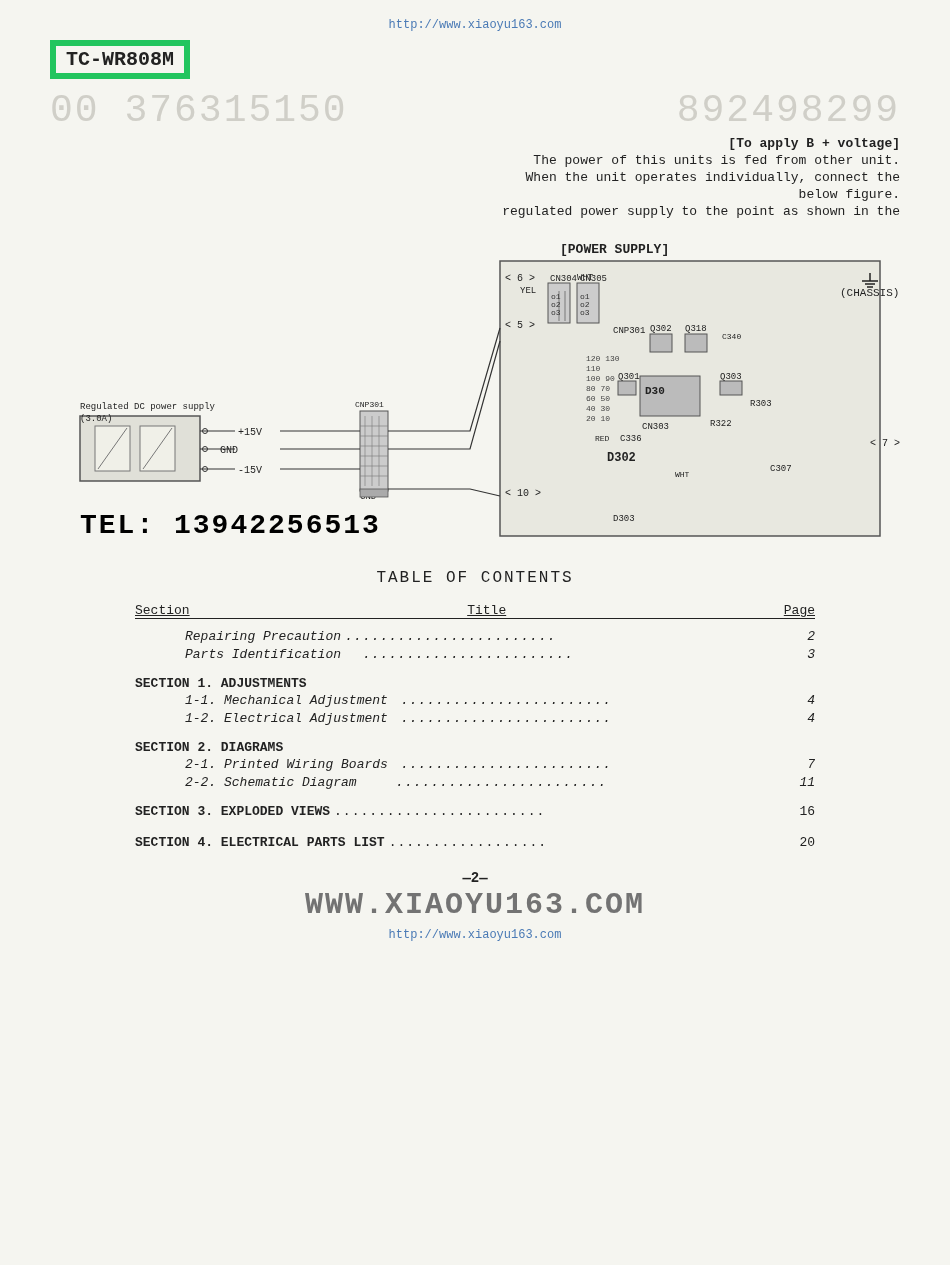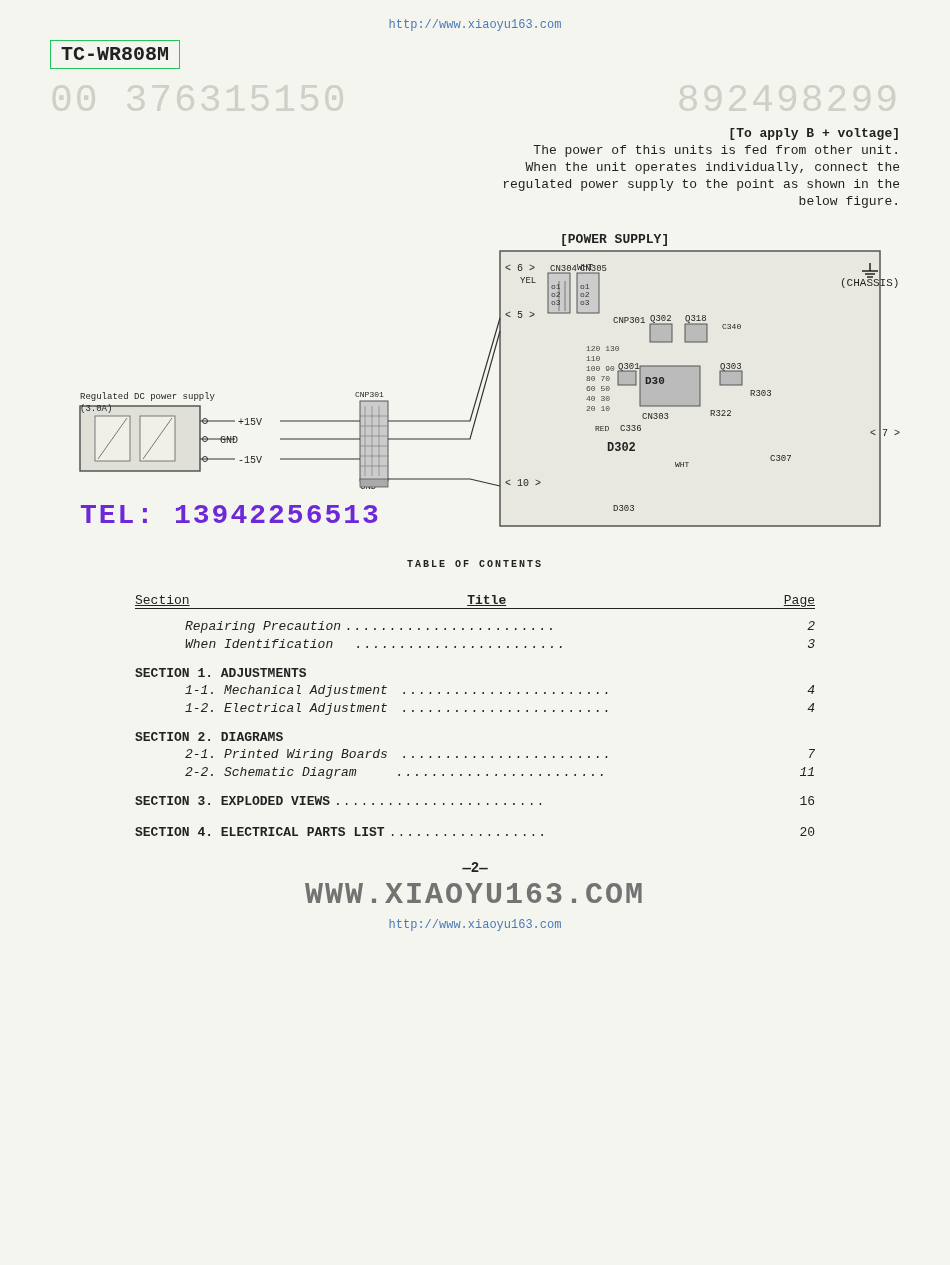--- a/index.html
+++ b/index.html
@@ -20,21 +20,21 @@
       position: relative;
     }
     .top-url {
       text-align: center;
       color: #4a7ab5;
       font-size: 12px;
       margin-bottom: 8px;
     }
     .header-box {
       display: inline-block;
-      border: 1px solid #22c55e;
+      border: 6px solid #22c55e;
       padding: 2px 10px;
       font-size: 20px;
       font-weight: bold;
       margin-bottom: 10px;
     }
     .watermark-row {
       display: flex;
       justify-content: space-between;
       color: #d0cfc8;
       font-size: 38px;
@@ -62,50 +62,50 @@
       height: 320px;
       border: none;
     }
     .diagram-svg {
       width: 100%;
       height: 320px;
     }
     
     .watermark-tel {
       position: absolute;
-      color: #6d28d9;
+      color: #000000;
       font-size: 28px;
       font-weight: bold;
       letter-spacing: 2px;
       user-select: none;
       pointer-events: none;
     }
 
     
     .toc-section {
       margin-top: 18px;
     }
     .toc-title {
       text-align: center;
-      font-weight: bold;
-      font-size: 10px;
+      font-weight: normal;
+      font-size: 16px;
       letter-spacing: 2px;
-      margin-bottom: 23px;
+      margin-bottom: 16px;
       text-decoration: none;
     }
     .toc-columns {
       display: flex;
       justify-content: space-between;
       border-bottom: 1px solid #222;
       margin-bottom: 10px;
       width: 80%;
       margin-left: 10%;
     }
     .toc-col-section { text-decoration: underline; font-weight: normal; }
-    .toc-col-title { text-decoration: underline; font-weight: bold; text-align: left; }
+    .toc-col-title { text-decoration: underline; font-weight: normal; text-align: left; }
     .toc-col-page { text-decoration: underline; font-weight: normal; text-align: right; }
 
     .toc-entries {
       width: 80%;
       margin-left: 10%;
     }
     .toc-entry {
       display: flex;
       align-items: baseline;
       margin-bottom: 3px;
@@ -175,22 +175,22 @@
   <div class="watermark-row">
     <span>00 376315150</span>
     <span>892498299</span>
   </div>
 
   
   <div class="intro-section">
     <p class="bracket-title">[To apply B + voltage]</p>
     <p>The power of this units is fed from other unit.</p>
     <p>When  the  unit  operates  individually,  connect  the</p>
+    <p>below figure.</p>
     <p>regulated  power  supply  to  the  point  as  shown  in  the</p>
-    <p>below figure.</p>
   </div>
 
   
   <div class="diagram-area">
     <svg class="diagram-svg" viewBox="0 0 850 320" xmlns="http://www.w3.org/2000/svg">
 
       <text x="510" y="22" font-family="Courier New" font-size="13" font-weight="bold" fill="#222">[POWER SUPPLY]</text>
 
       <rect x="450" y="30" width="380" height="275" fill="#e8e8e0" stroke="#555" stroke-width="1.5"></rect>
 
@@ -334,21 +334,21 @@
 
     <div class="toc-entries">
 
       <div class="toc-entry toc-entry-indent">
         <span class="toc-label">Repairing Precaution</span>
         <span class="toc-dots">........................</span>
         <span class="toc-page-num">2</span>
       </div>
 
       <div class="toc-entry toc-entry-indent">
-        <span class="toc-label">When Identification</span>
+        <span class="toc-label">Parts Identification</span>
         <span class="toc-dots">&nbsp;&nbsp;........................</span>
         <span class="toc-page-num">3</span>
       </div>
 
       <div class="toc-section-heading">SECTION 1. ADJUSTMENTS</div>
       <div class="toc-entry toc-entry-indent">
         <span class="toc-label">1-1. Mechanical  Adjustment</span>
         <span class="toc-dots">&nbsp;........................</span>
         <span class="toc-page-num">4</span>
       </div>

